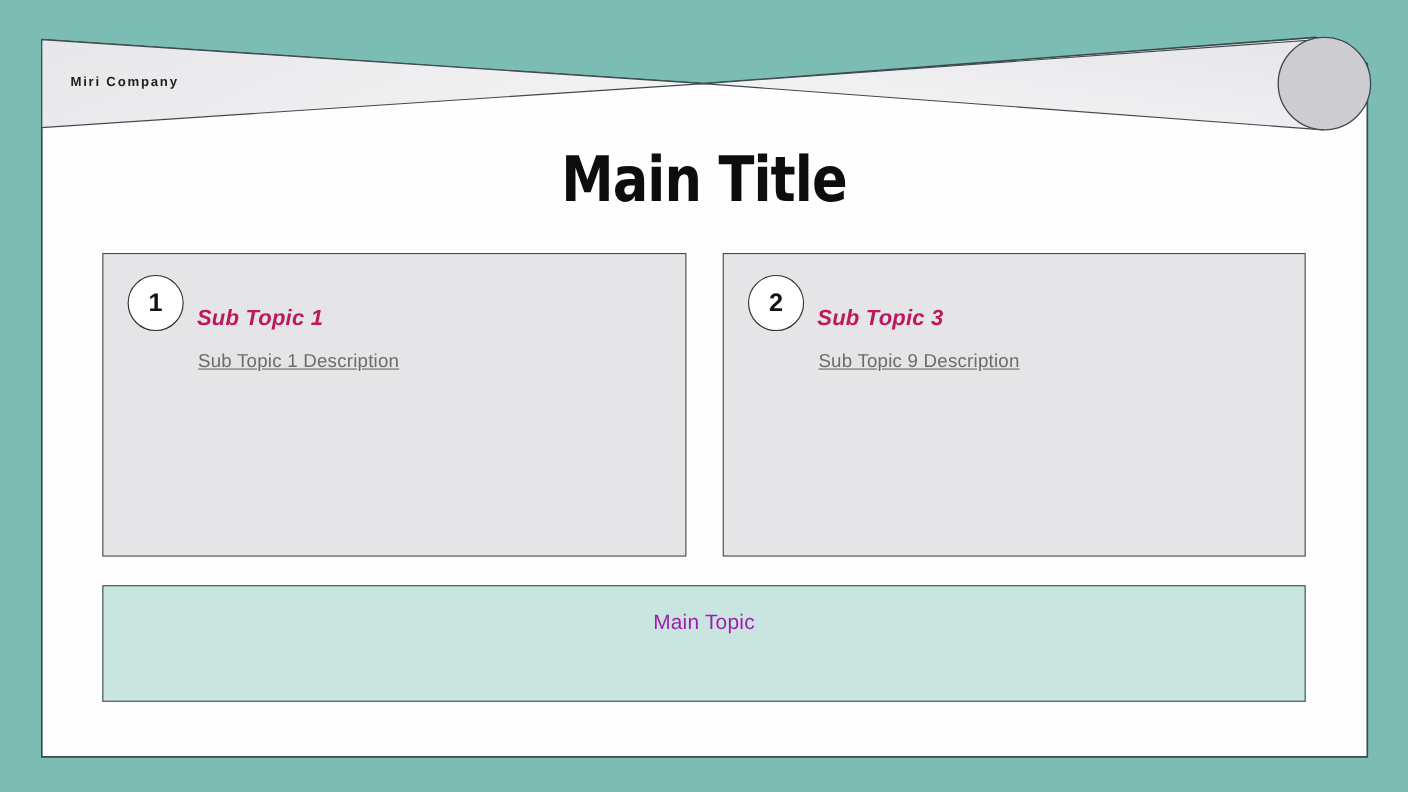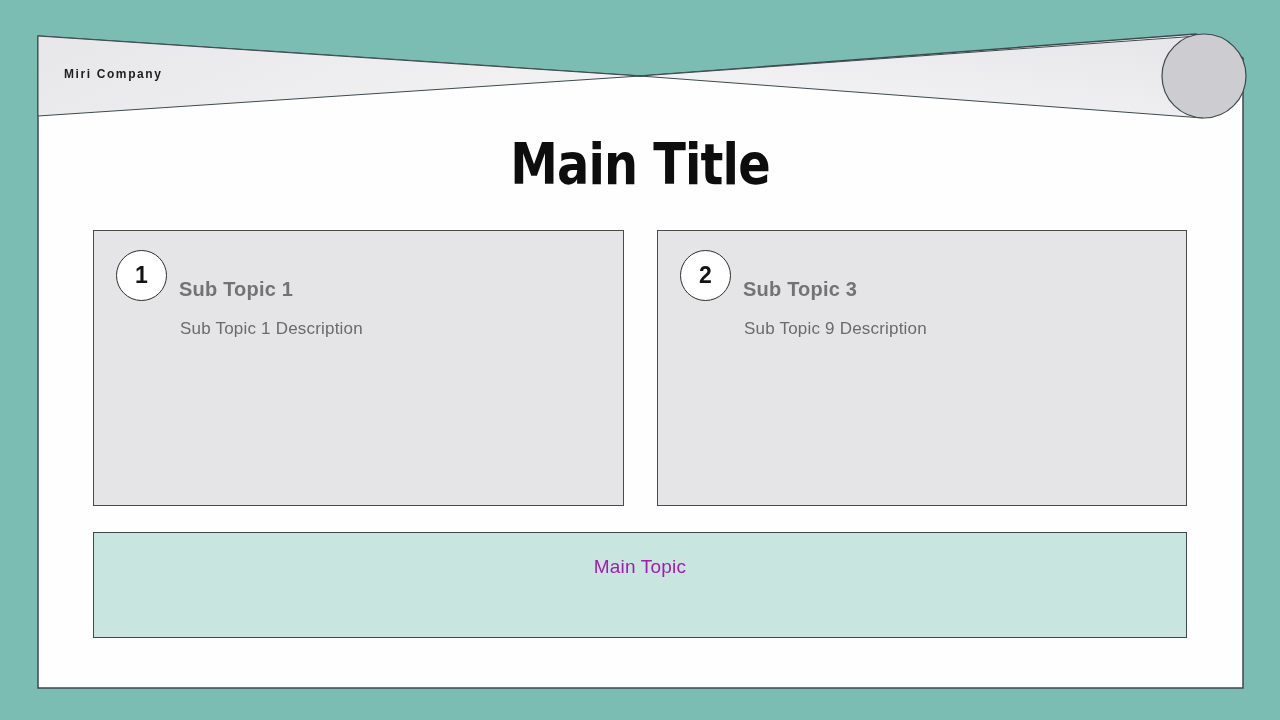--- a/index.html
+++ b/index.html
@@ -73,33 +73,35 @@
     font-size: 23px;
     font-weight: 600;
     color: #141414;
   }
   .card-title {
     position: absolute;
     left: 85px;
     top: 47px;
     font-size: 20px;
     font-weight: 700;
-    color: #737373;
+    color: #be185d;
     letter-spacing: 0.2px;
     white-space: nowrap;
+    font-style: italic;
   }
   .card-desc {
     position: absolute;
     left: 86px;
     top: 88px;
     font-size: 17px;
     font-weight: 400;
     color: #6b6b6b;
     letter-spacing: 0.2px;
     white-space: nowrap;
+    text-decoration: underline;
   }
   .main-topic-box {
     position: absolute;
     left: 93px;
     top: 532px;
     width: 1094px;
     height: 106px;
     background: #c8e5e0;
     border: 1px solid #3d4a4d;
     box-sizing: border-box;

